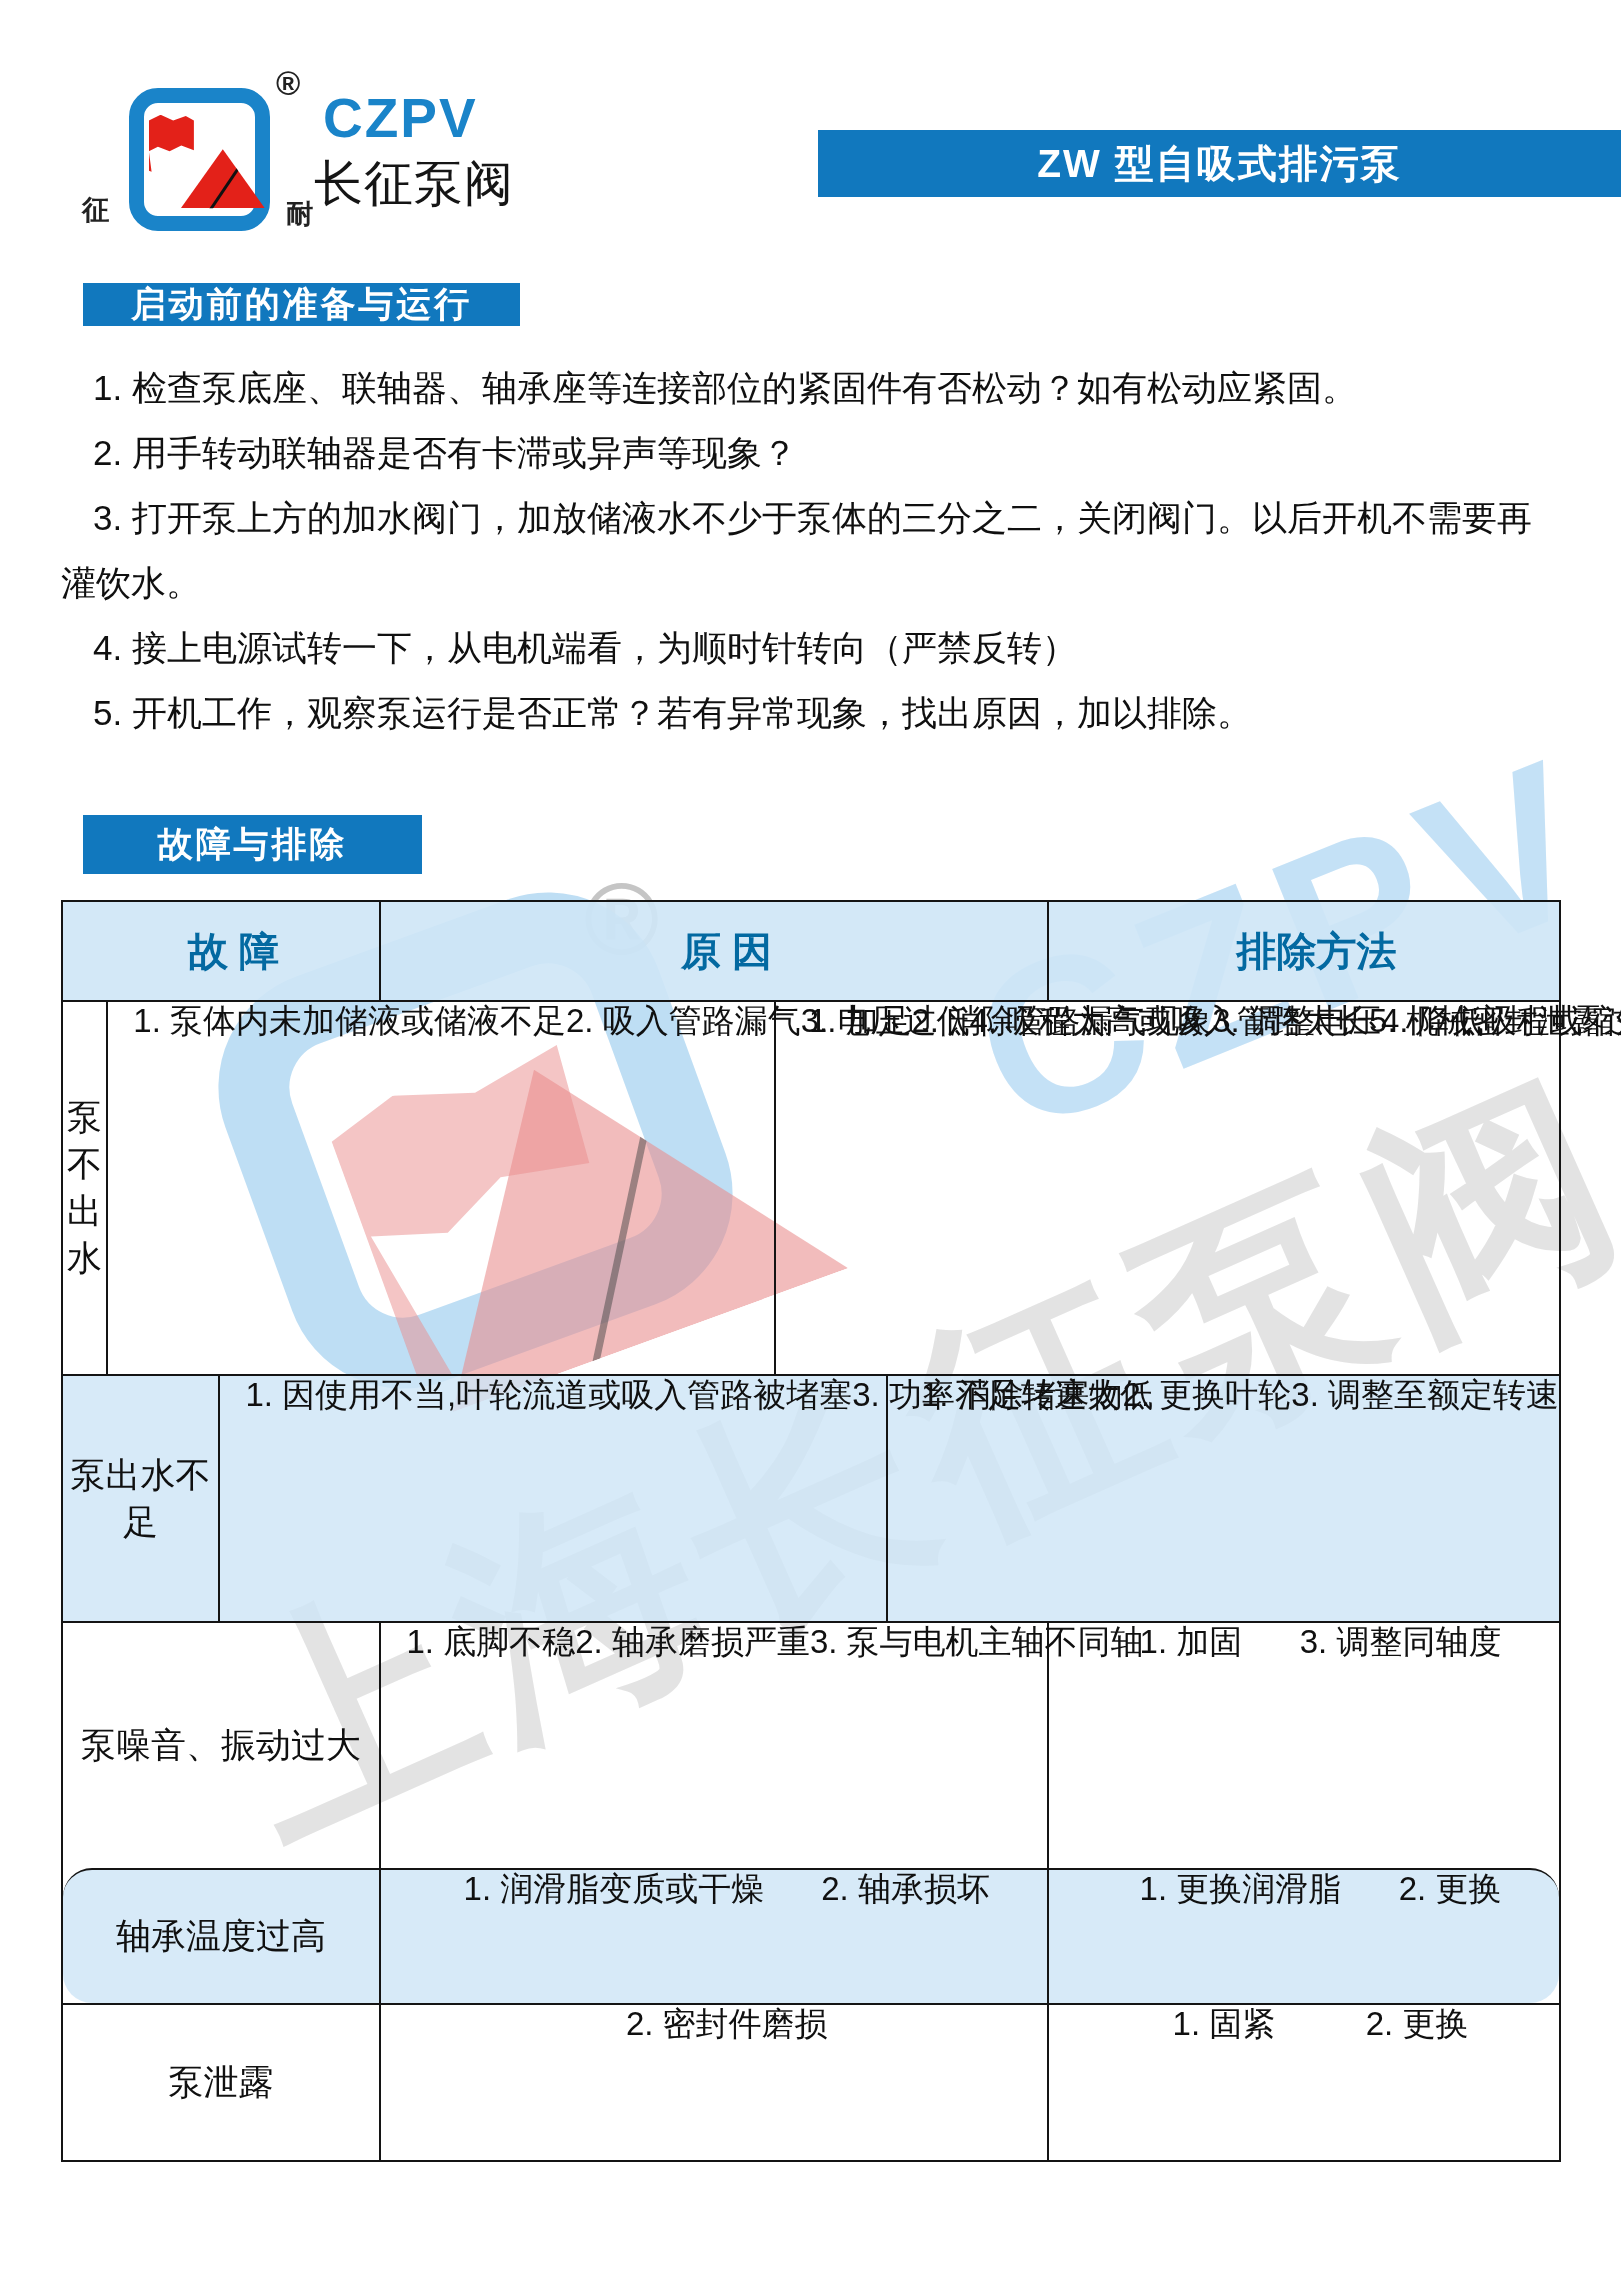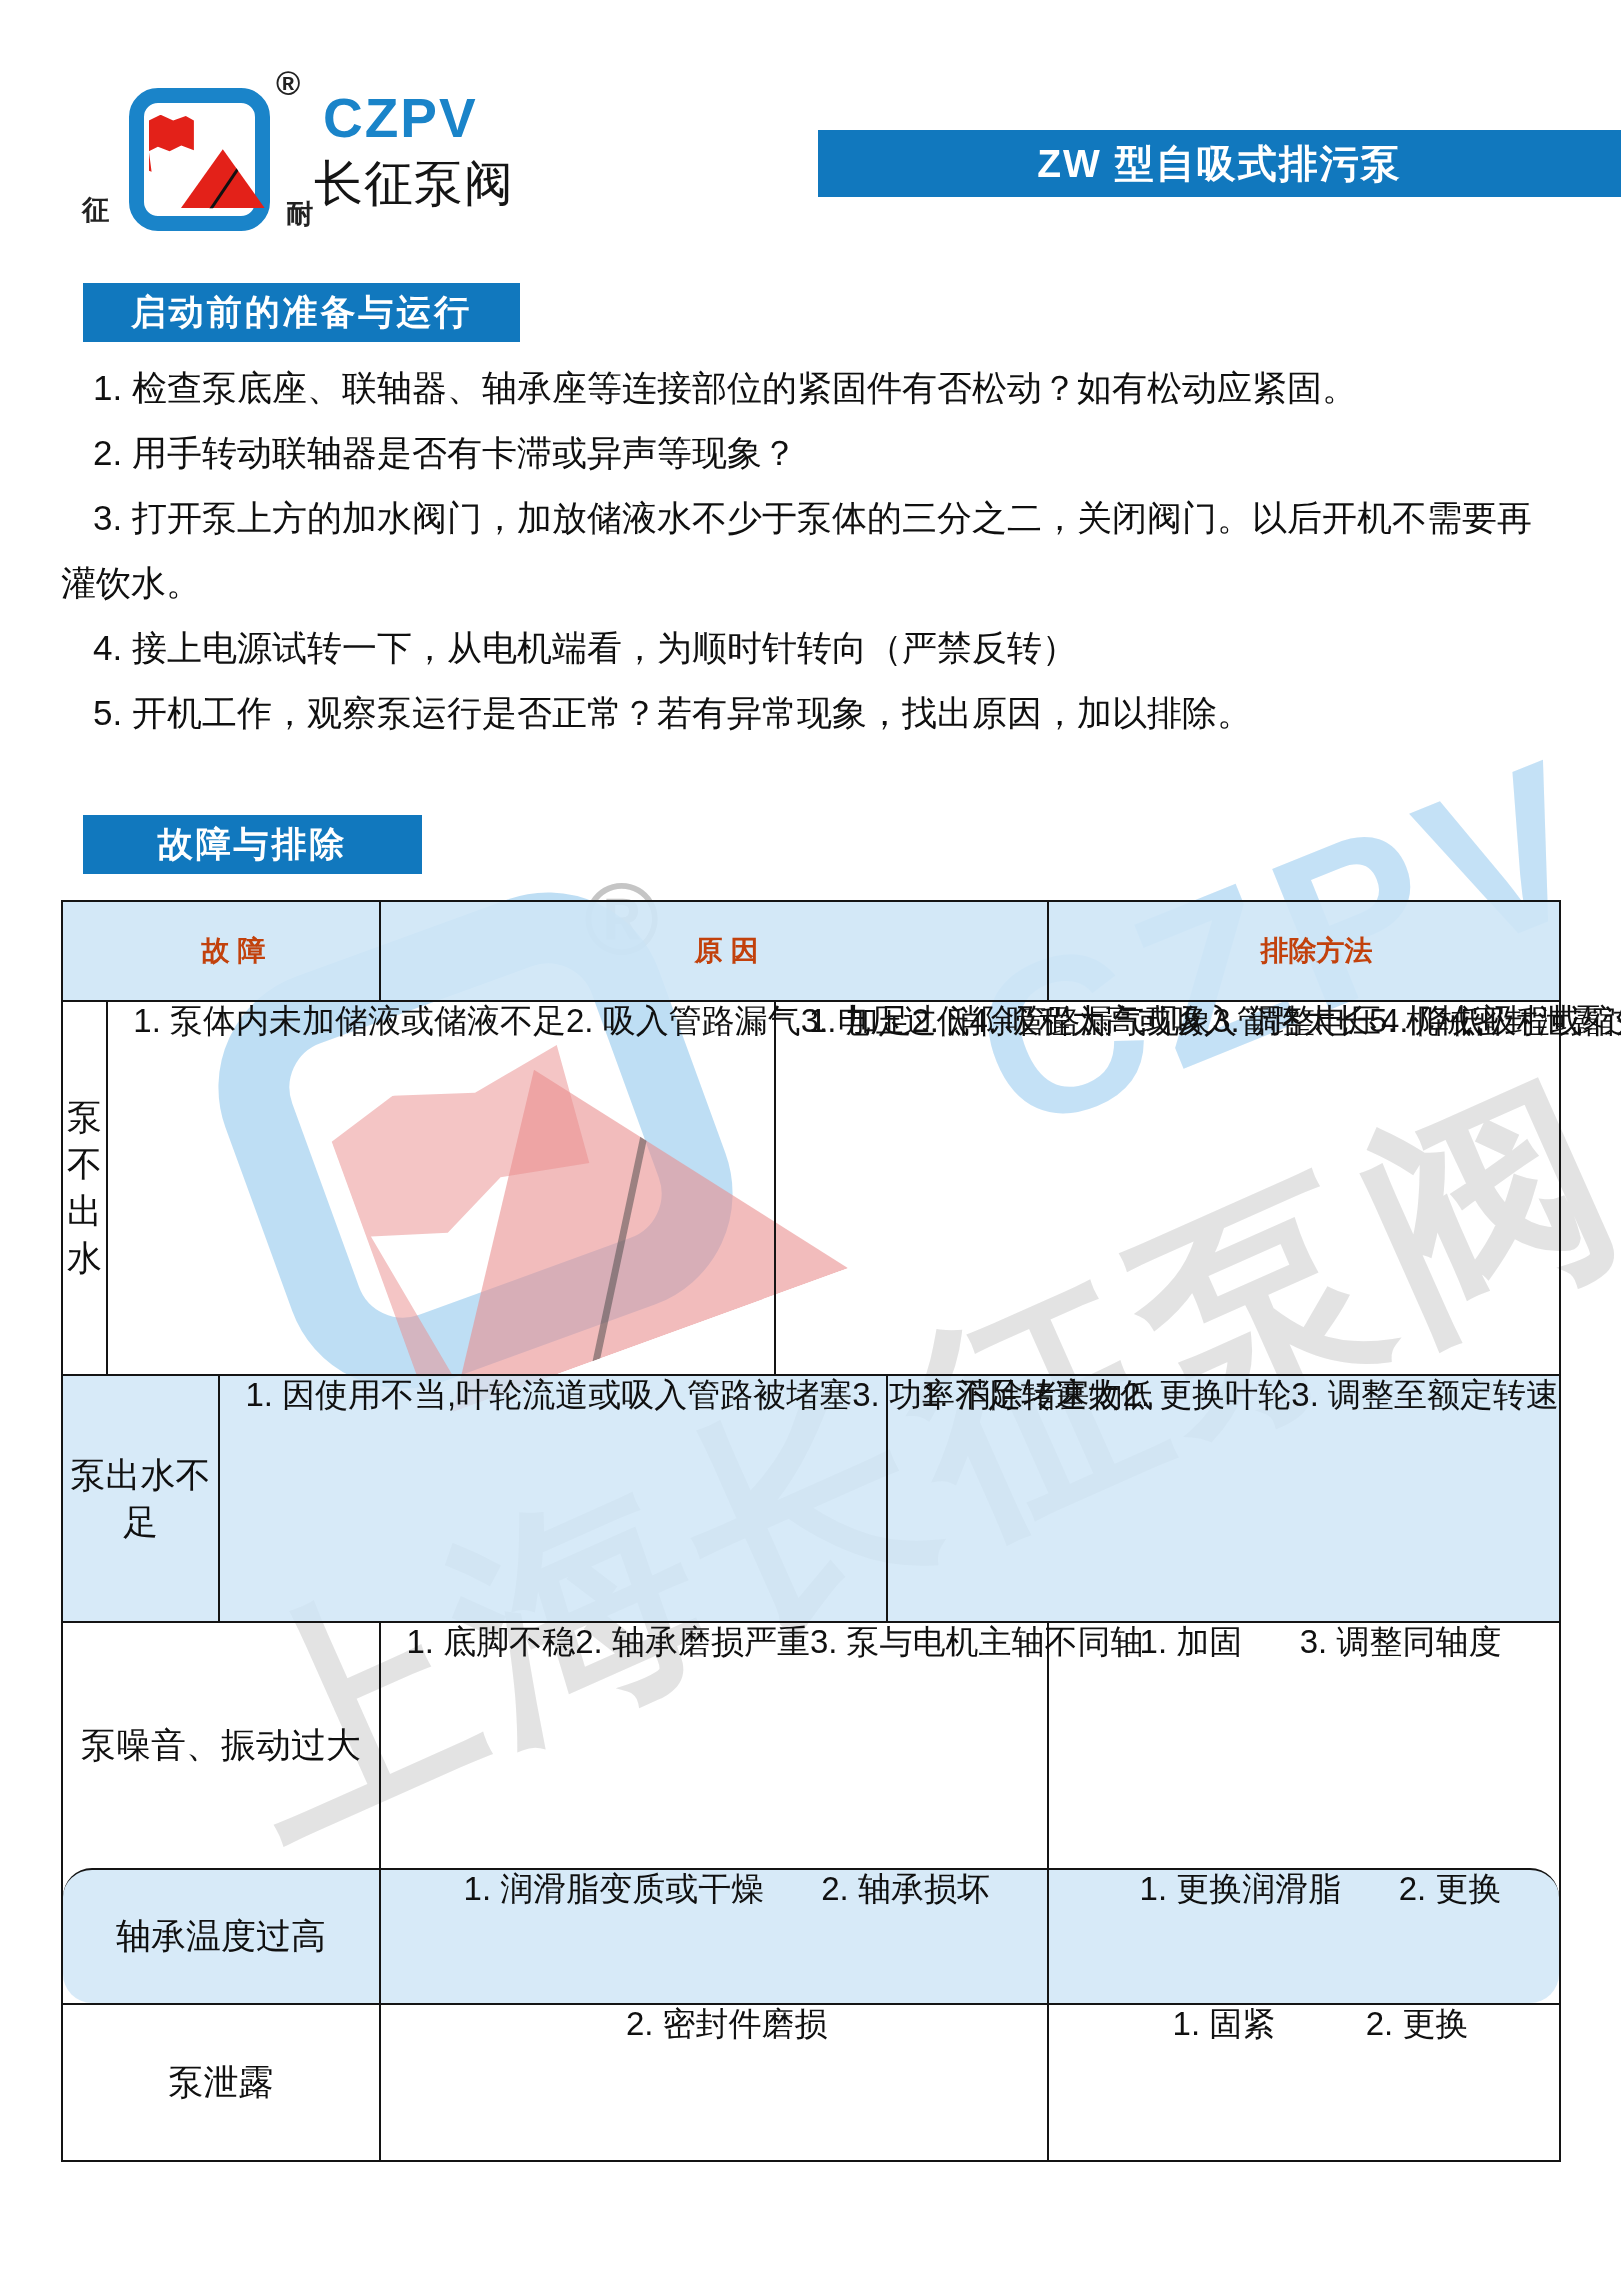--- a/index.html
+++ b/index.html
@@ -81,38 +81,38 @@
     background:var(--accent);
     display:flex;align-items:center;justify-content:center;
     color:#fff;font-size:39px;font-weight:bold;letter-spacing:2px;
   }
   
   .sec-header{
     position:absolute;background:var(--accent);color:#fff;
     display:flex;align-items:center;justify-content:center;
     font-weight:900;font-size:35px;letter-spacing:2.9px;
   }
-  .sec1{left:83px;top:283px;width:437px;height:59px;}
+  .sec1{left:83px;top:283px;width:437px;height:43px;}
   .sec2{left:83px;top:815px;width:339px;height:59px;}
   
   .list{position:absolute;left:61px;top:355px;width:1505px;}
   .list p{margin:0;font-size:35px;line-height:65px;text-indent:32px;color:#101010;}
   
   .ftable{
     position:absolute;left:61px;top:900px;width:1500px;
     border:2.9px solid #141414;
   }
   .t-row{display:flex;border-top:2.9px solid #141414;}
   .t-head{border-top:none;height:98px;background:rgba(206,229,246,.9);}
   .t-row.shaded{background:rgba(206,229,246,.82);}
   .t-cell{position:relative;}
   .c1{width:318px;border-right:2px solid #141414;}
   .c2{width:668px;border-right:2px solid #141414;}
   .c3{flex:1;}
-  .th{display:flex;align-items:center;justify-content:center;font-size:28px;font-weight:bold;color:#c2410c;padding-left:25px;}
+  .th{display:flex;align-items:center;justify-content:center;font-size:40px;font-weight:bold;color:#0369a1;padding-left:25px;}
   .fault{display:flex;align-items:center;justify-content:center;font-size:35px;color:#101010;text-align:center;padding:0 3.9px;}
   .list-cell{display:flex;flex-direction:row;justify-content:space-evenly;padding-left:25.5px;}
   .c3.list-cell{padding-left:33px;}
   .cell-line{font-size:33px;color:#101010;white-space:nowrap;line-height:1.15;}
 </style>
 </head>
 <body>
 
 <div class="page">
 

